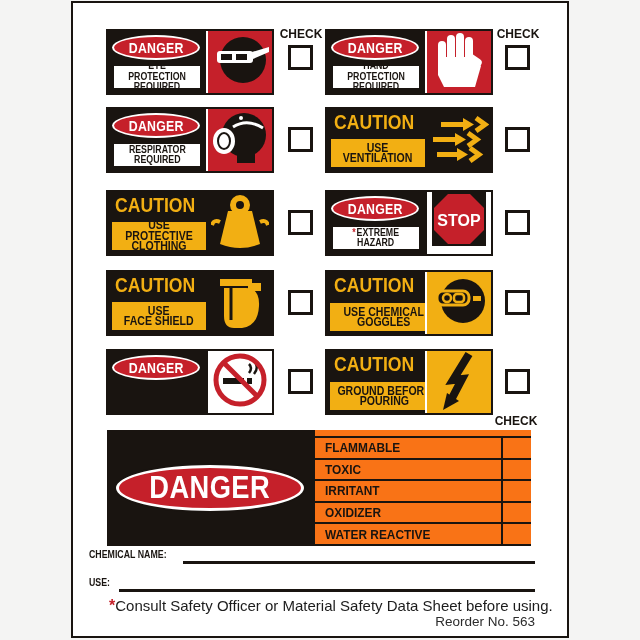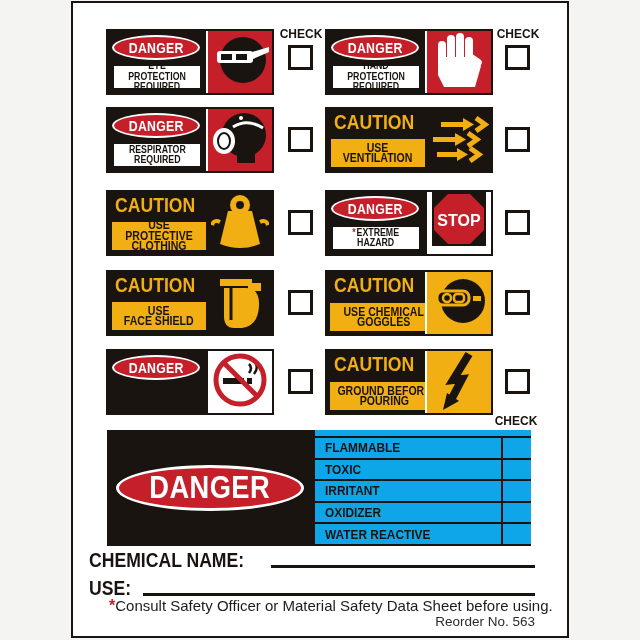--- a/index.html
+++ b/index.html
@@ -32,27 +32,27 @@
   .star{color:#c5202a;margin-right:1px;}
   
   .cb{position:absolute;width:25px;height:25px;background:#fff;border:3px solid #191410;}
   .chk{position:absolute;width:48px;text-align:center;font-weight:bold;font-size:12px;color:#191410;}
   
   .hz-black{position:absolute;left:34px;top:427px;width:208px;height:116px;background:#191410;}
   .big-oval{position:absolute;left:9px;top:35px;width:188px;height:46px;background:#c5202a;
     border:3px solid #fff;border-radius:50%;box-shadow:0 0 0 2px #191410;
     display:flex;align-items:center;justify-content:center;}
   .big-oval span{color:#fff;font-weight:bold;font-size:31px;letter-spacing:.5px;}
-  .hz-table{position:absolute;left:242px;top:427px;width:216px;height:116px;background:#0ea5e9;padding-top:6px;}
+  .hz-table{position:absolute;left:242px;top:427px;width:216px;height:116px;background:#f97316;padding-top:6px;}
   .hz-rows{display:flex;flex-direction:column;height:110px;border-top:2px solid #191410;}
   .hrow{flex:1;border-bottom:2px solid #191410;display:flex;align-items:center;padding-left:10px;
     font-weight:bold;font-size:13.5px;color:#191410;}
   .hz-checkcol{position:absolute;right:0;top:6px;bottom:0;width:30px;border-left:2px solid #191410;}
   
-  .field{position:absolute;display:flex;align-items:center;font-weight:bold;font-size:20px;color:#191410;}
+  .field{position:absolute;display:flex;align-items:flex-start;font-weight:bold;font-size:10px;color:#191410;}
   .fline{flex:1;border-bottom:3px solid #191410;height:15px;margin-left:6px;}
   .footnote{position:absolute;font-size:15px;color:#1c1c1c;white-space:nowrap;}
   .fstar{color:#c5202a;font-weight:bold;font-size:16px;}
   .reorder{position:absolute;font-size:13.5px;color:#2b2b2b;}
 </style>
 </head>
 <body>
 
 <div class="card">
 

